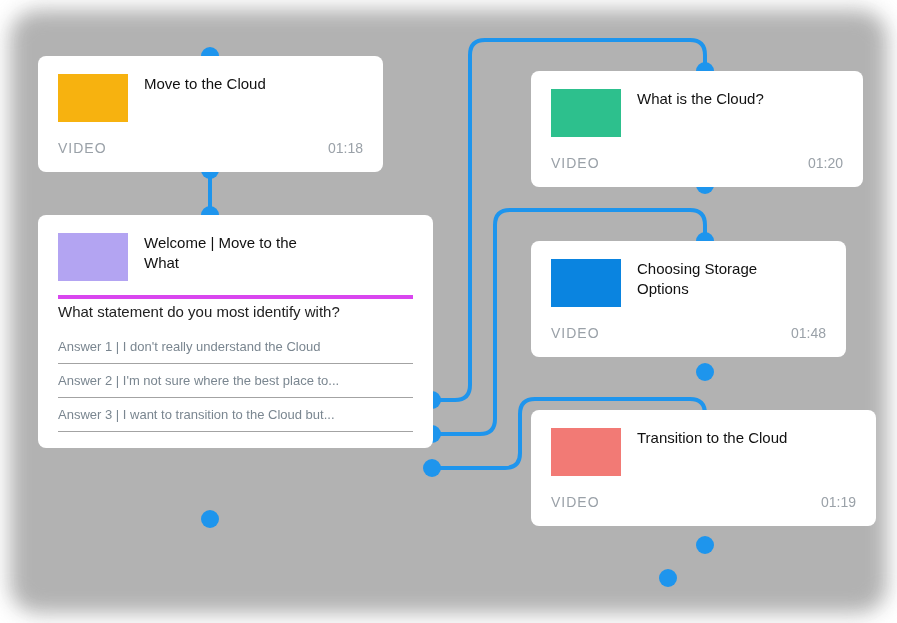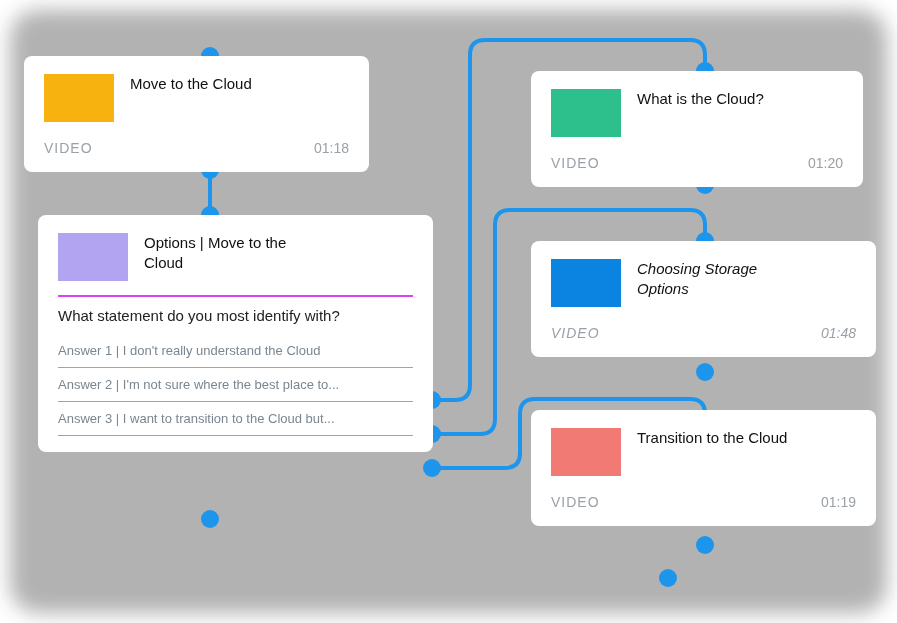--- a/index.html
+++ b/index.html
@@ -6,21 +6,21 @@
   .stage{position:relative;width:897px;height:623px;}
   .bg{position:absolute;left:10px;top:10px;width:877px;height:603px;background:#aeaeae;border-radius:28px;filter:blur(10px);opacity:.95;}
   svg.connectors{position:absolute;left:0;top:0;width:897px;height:623px;pointer-events:none;}
   .node{position:absolute;background:#fff;border-radius:8px;box-sizing:border-box;padding:18px 20px 16px 20px;}
   .top-row{display:flex;align-items:flex-start;gap:16px;}
   .thumb{width:70px;height:48px;flex:none;}
   .title{font-size:15px;color:#111;line-height:1.35;}
   .meta{display:flex;justify-content:space-between;align-items:baseline;margin-top:18px;font-size:14px;letter-spacing:1px;color:#9aa1a8;}
   .meta .kind{font-size:14px;text-align:center;}
   .meta .time{color:#9aa1a8;letter-spacing:0;}
-  .survey .question{margin-top:14px;border-top:2px solid #d946ef;padding-top:10px;font-size:15px;color:#222;}
+  .survey .question{margin-top:14px;border-top:4px solid #d946ef;padding-top:4px;font-size:15px;color:#222;}
   .survey .answers{margin-top:10px;}
   .survey .answer{font-size:13px;color:#7a8690;padding:9px 0;border-bottom:1px solid #a3a3a3;white-space:nowrap;overflow:hidden;text-overflow:ellipsis;}
   .survey .answer:first-child{border-top:none;}
 </style>
 </head>
 <body>
 
 <div class="stage">
   <div class="bg"></div>
 
@@ -48,56 +48,56 @@
       <circle cx="705" cy="430" r="9"></circle>
       <circle cx="705" cy="545" r="9"></circle>
       <circle cx="668" cy="578" r="9"></circle>
 
       <circle cx="432" cy="400" r="9"></circle>
       <circle cx="432" cy="434" r="9"></circle>
       <circle cx="432" cy="468" r="9"></circle>
     </g>
   </svg>
 
-  <div class="node" style="left:24px;top:56px;width:345px;">
+  <div class="node" style="left:38px;top:56px;width:345px;">
     <div class="top-row">
       <div class="thumb" style="background:#f7b20f"></div>
       <div class="title">Move to the Cloud</div>
     </div>
     <div class="meta">
       <span class="kind">VIDEO</span>
       <span class="time">01:18</span>
     </div>
   </div>
 
   <div class="node survey" style="left:38px;top:215px;width:395px;">
     <div class="top-row">
       <div class="thumb" style="background:#b3a4f2"></div>
-      <div class="title" style="max-width:170px">Options | Move to the Cloud</div>
+      <div class="title" style="max-width:170px">Welcome | Move to the What</div>
     </div>
     <div class="question">What statement do you most identify with?</div>
     <div class="answers">
       <div class="answer">Answer 1 | I don't really understand the Cloud</div>
       <div class="answer">Answer 2 | I'm not sure where the best place to...</div>
       <div class="answer">Answer 3 | I want to transition to the Cloud but...</div>
     </div>
   </div>
 
   <div class="node" style="left:531px;top:71px;width:332px;">
     <div class="top-row">
       <div class="thumb" style="background:#2dc08d"></div>
       <div class="title">What is the Cloud?</div>
     </div>
     <div class="meta">
       <span class="kind">VIDEO</span>
       <span class="time">01:20</span>
     </div>
   </div>
 
-  <div class="node" style="left:531px;top:241px;width:345px;font-style:italic;">
+  <div class="node" style="left:531px;top:241px;width:315px;">
     <div class="top-row">
       <div class="thumb" style="background:#0a84e0"></div>
       <div class="title" style="max-width:160px">Choosing Storage Options</div>
     </div>
     <div class="meta">
       <span class="kind">VIDEO</span>
       <span class="time">01:48</span>
     </div>
   </div>
 

